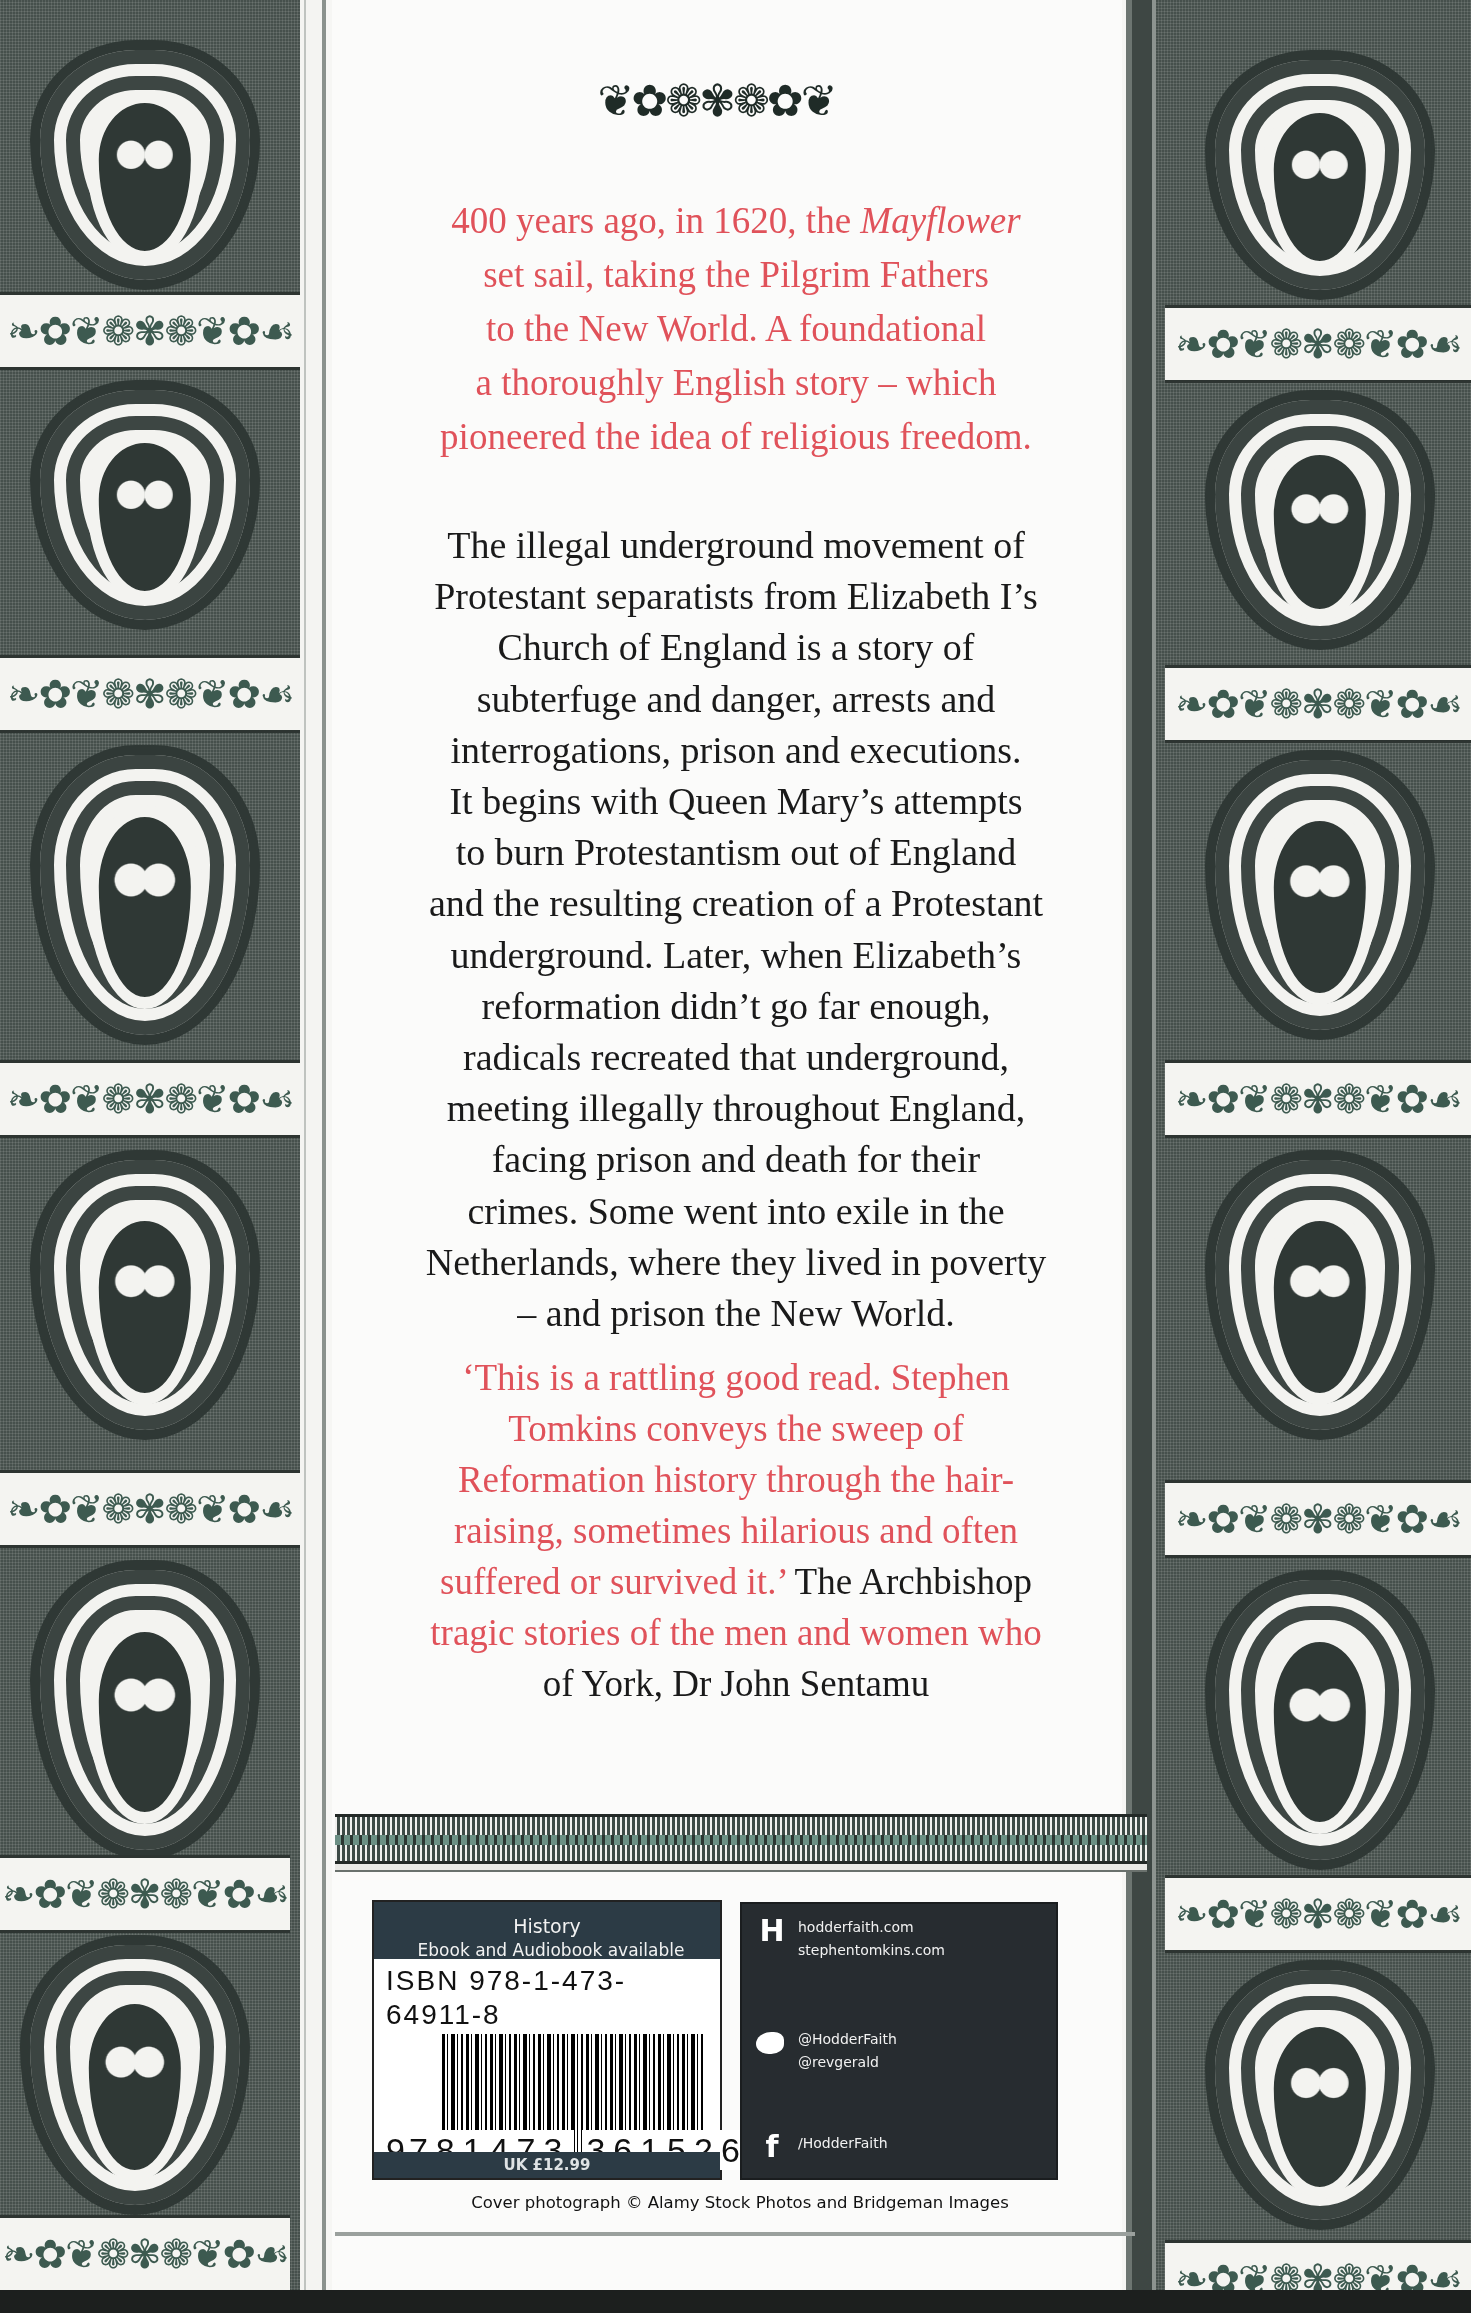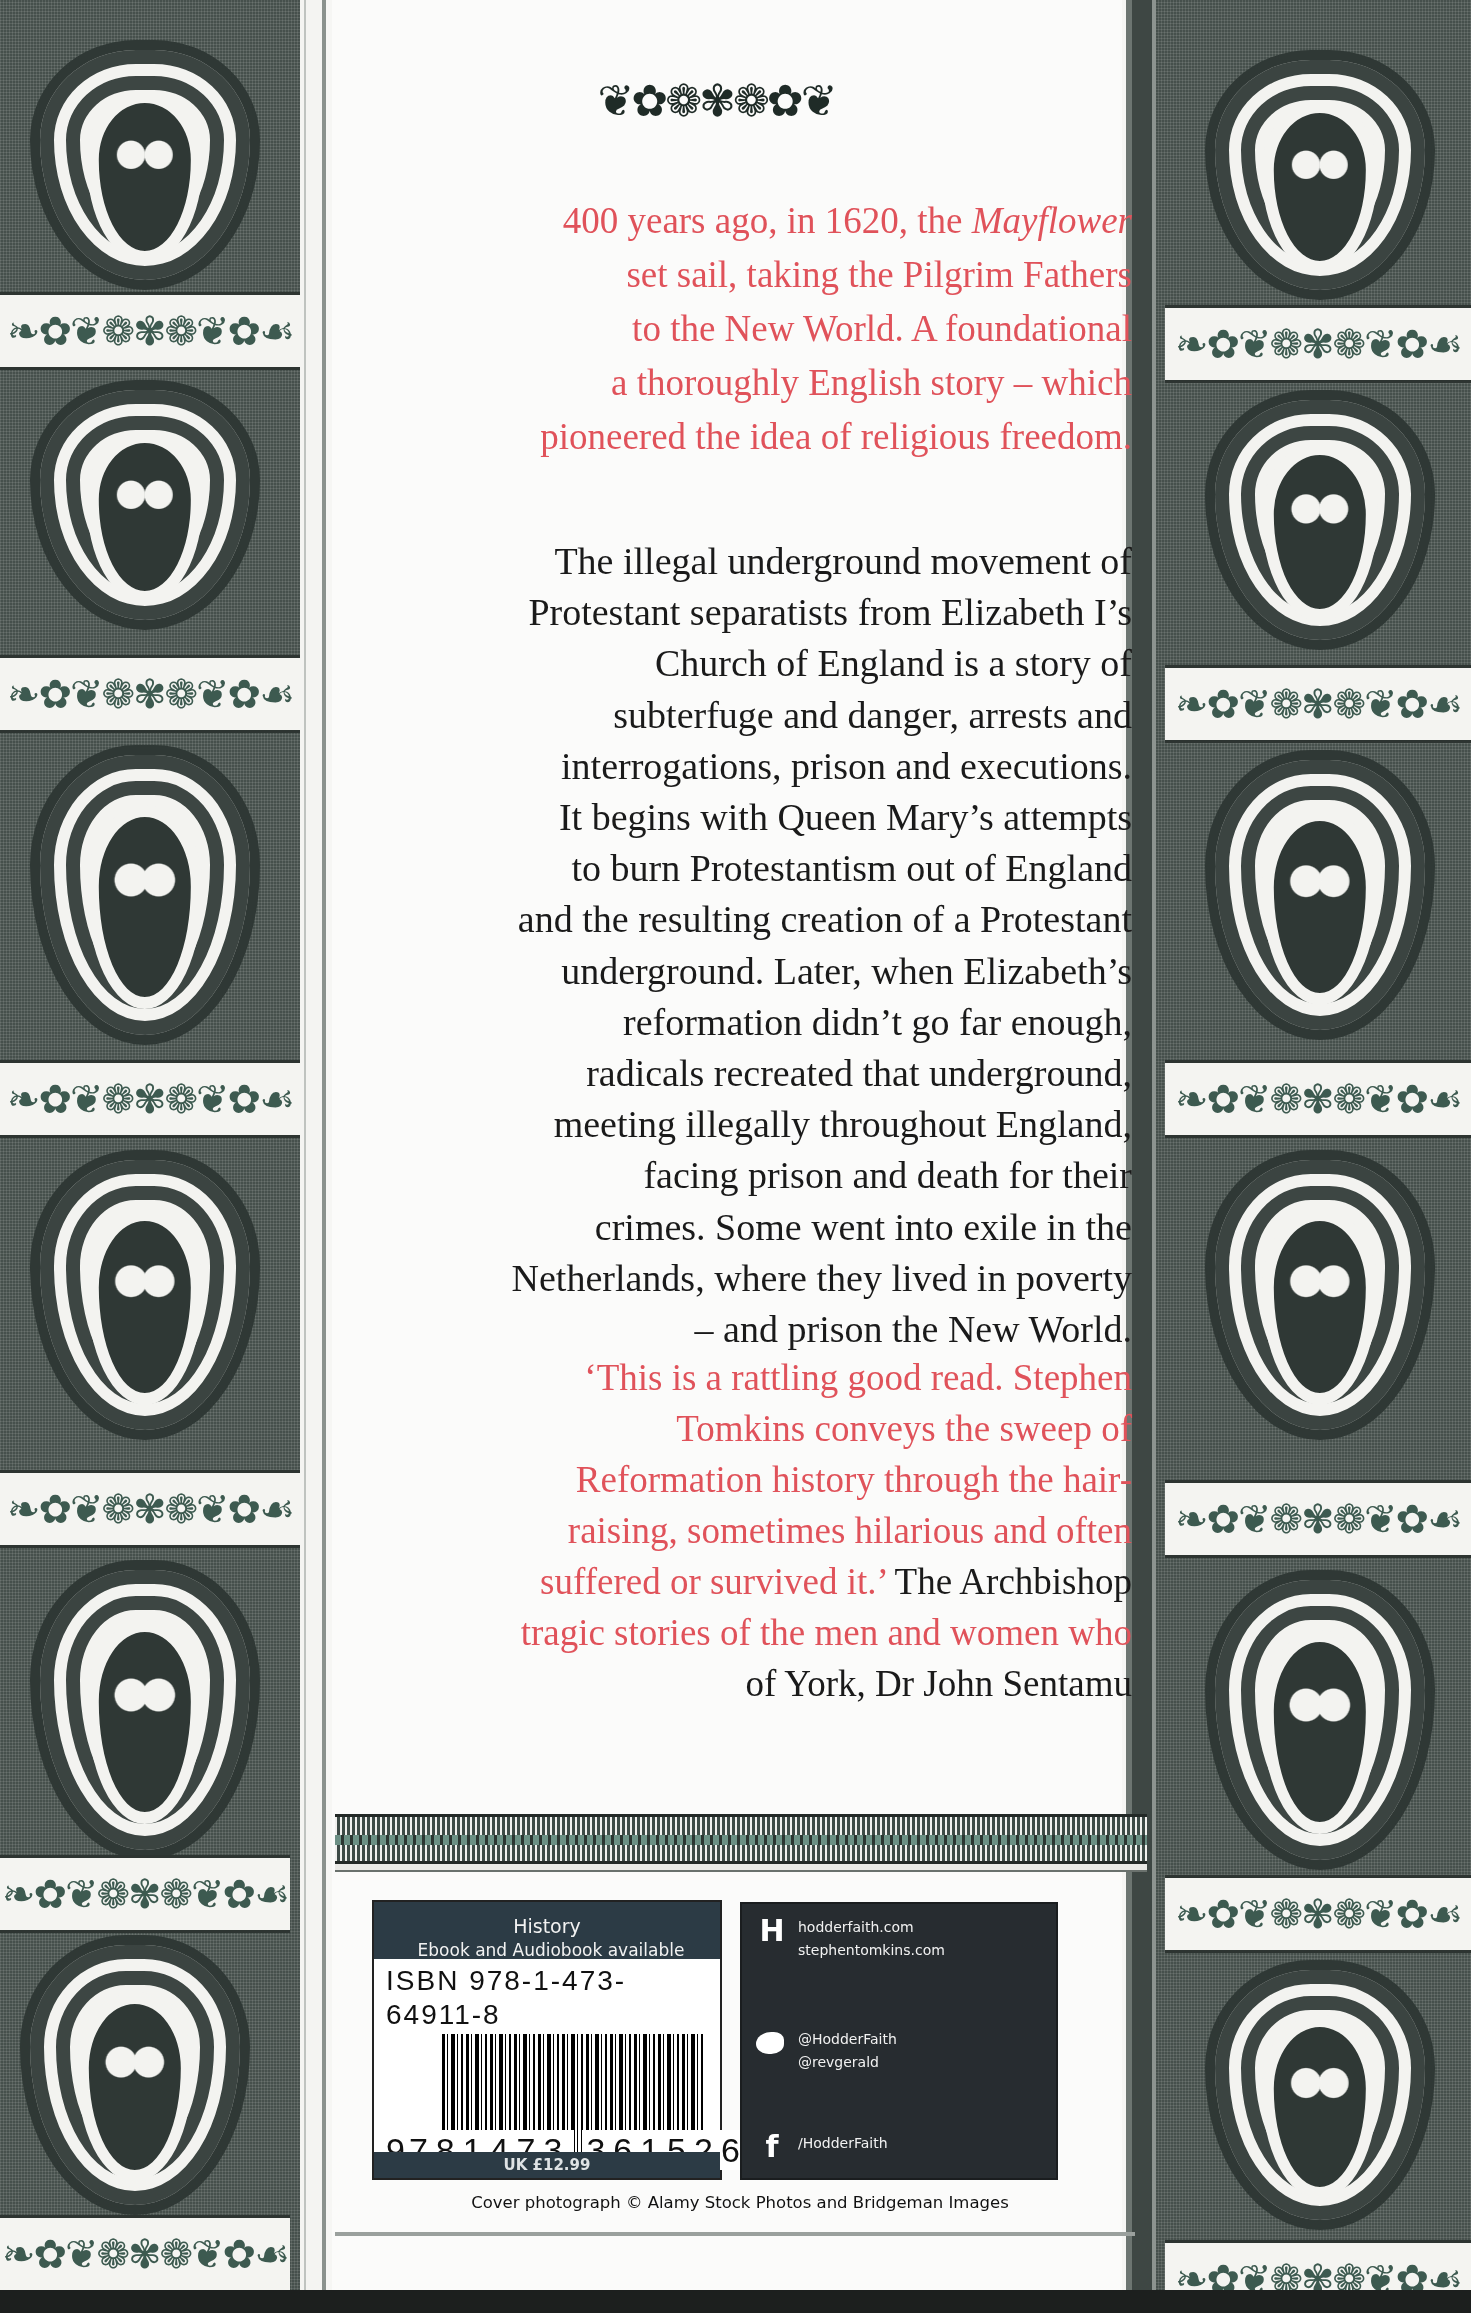--- a/index.html
+++ b/index.html
@@ -48,30 +48,29 @@
       background:#fbfbfa;
     }
     .cornice-top { position:absolute; left:0; top:0; width:1471px; height:12px; background:#cfd2cf; border-bottom:2px solid #6b736f; }
 
     .ornament {
       position:absolute; left:506px; top:70px; width:420px; height:60px;
       display:flex; align-items:center; justify-content:center;
       color:#1f2b27; font-size:44px; letter-spacing:-3px;
     }
 
-    .text-block { position:absolute; left:372px; width:760px; text-align:right; }
+    .text-block { position:absolute; left:356px; width:760px; text-align:center; }
     .intro {
       top:194px; color:#e0525a; font-size:37px; line-height:54px;
       font-family:"Liberation Serif", serif;
     }
     .intro em { font-style:italic; }
     .body-text {
       top:520px; color:#1a1a1a; font-size:38px; line-height:51.2px;
       font-family:"Liberation Serif", serif;
-      margin-top:16px;
     }
     .quote {
       top:1352px; color:#e0525a; font-size:37px; line-height:51px;
       font-family:"Liberation Serif", serif;
     }
     .quote .attr { color:#1a1a1a; }
 
     
     .frieze {
       position:absolute; left:335px; top:1814px; width:812px; height:50px;

